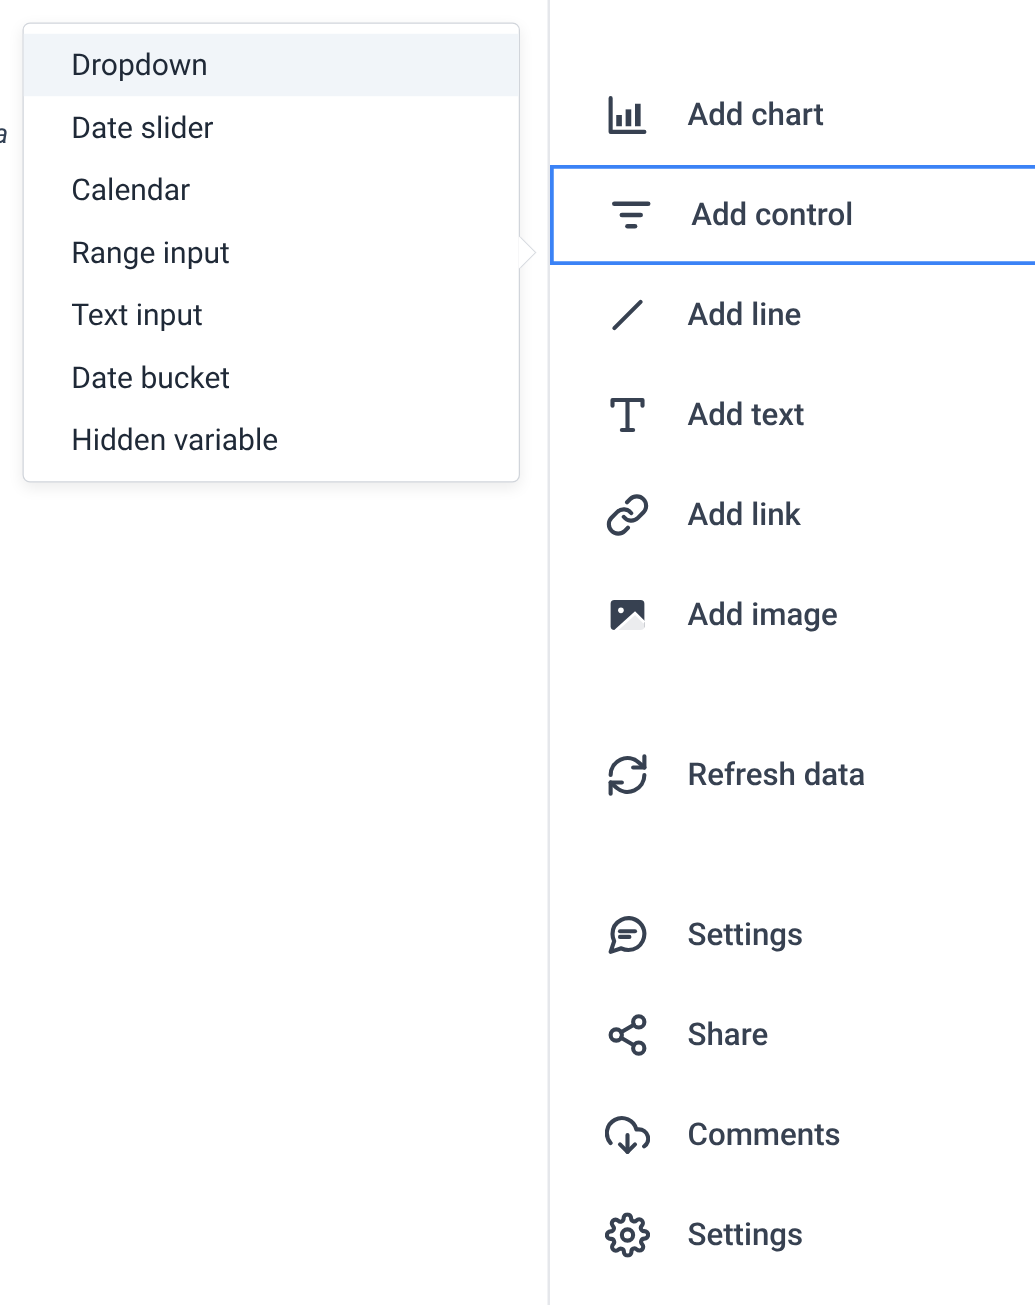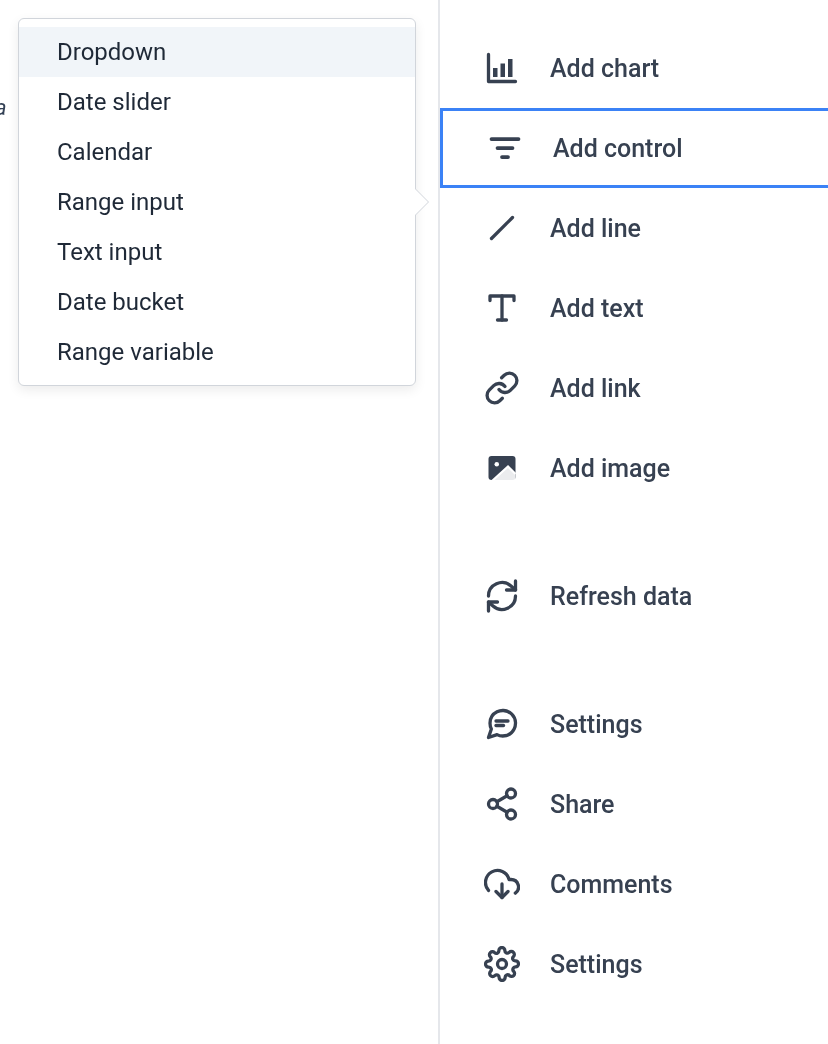--- a/index.html
+++ b/index.html
@@ -16,21 +16,21 @@
       overflow: hidden;
     }
     .sidebar {
       position: absolute;
       right: 0;
       top: 0;
       width: 390px;
       height: 100%;
       border-left: 2px solid #e5e7eb;
       background: #ffffff;
-      padding-top: 28px;
+      padding-top: 52px;
     }
     .sidebar-group {
       margin-bottom: 48px;
     }
     .sidebar-item {
       display: flex;
       align-items: center;
       height: 80px;
       padding-left: 44px;
       cursor: pointer;
@@ -241,16 +241,16 @@
   <div class="popup-item">
     <span>Range input</span>
   </div>
   <div class="popup-item">
     <span>Text input</span>
   </div>
   <div class="popup-item">
     <span>Date bucket</span>
   </div>
   <div class="popup-item">
-    <span>Range variable</span>
+    <span>Hidden variable</span>
   </div>
   <div class="popup-caret"></div>
 </div>
 
 </body></html>

